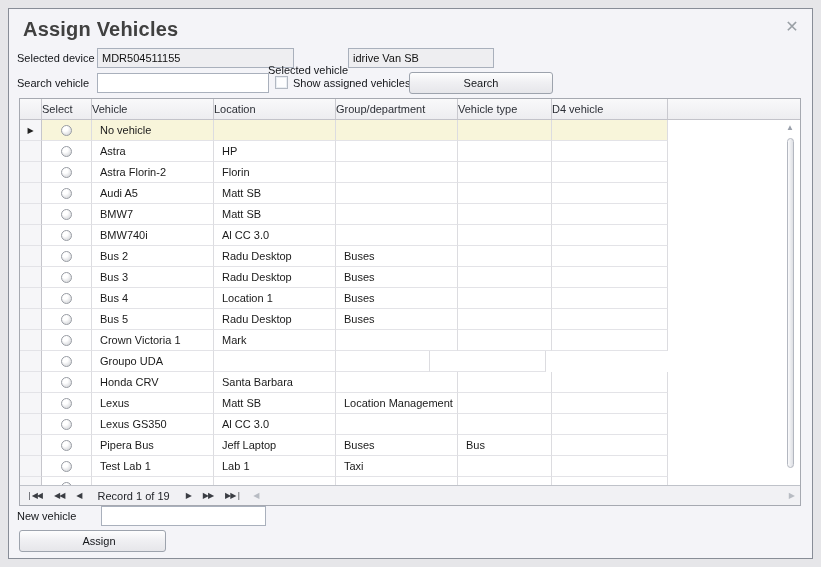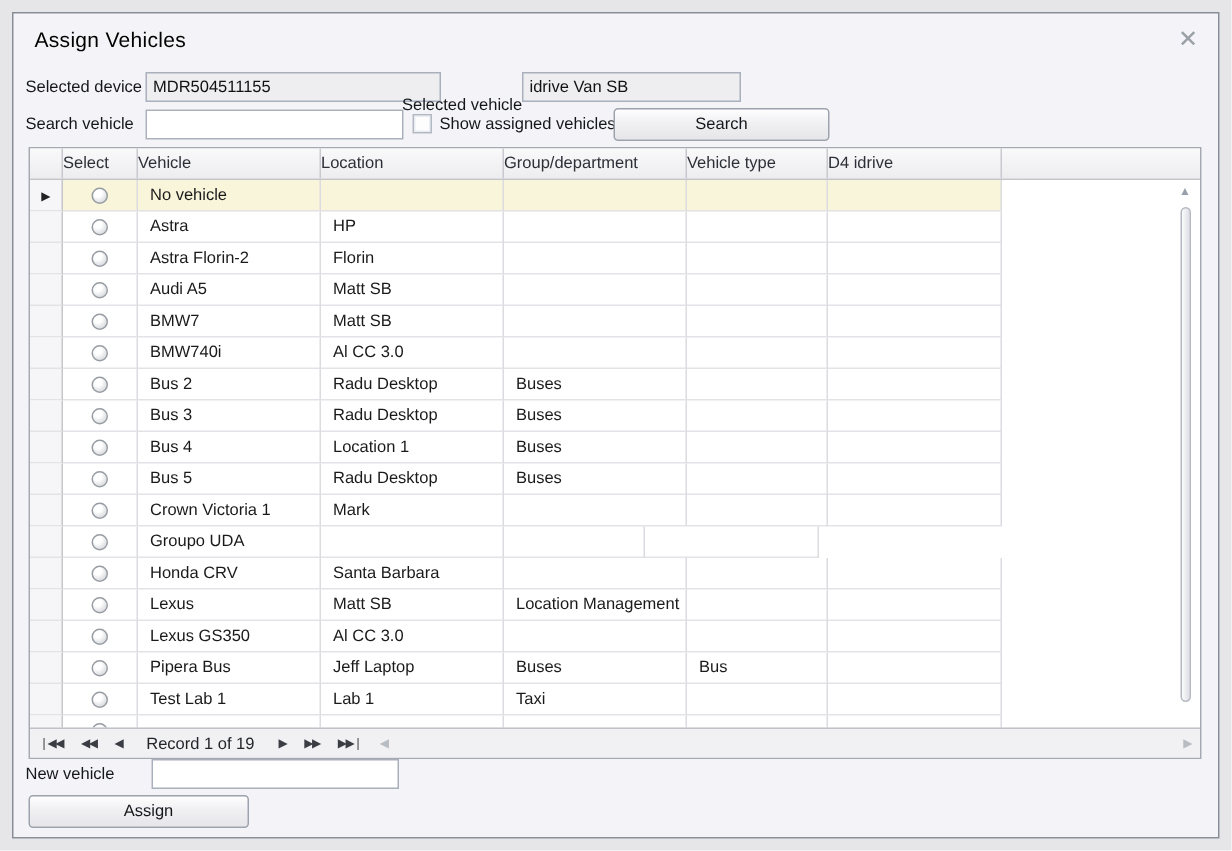--- a/index.html
+++ b/index.html
@@ -8,21 +8,21 @@
     font-family:"Liberation Sans","DejaVu Sans",sans-serif;
     font-size:11px; color:#1a1a1a; background:#e6e6e9;
     position:relative; overflow:hidden;
   }
   .dialog {
     position:absolute; left:8px; top:8px; right:8px; bottom:8px;
     background:#f4f4f8; border:1px solid #888d97;
   }
   .title {
     position:absolute; left:14px; top:9px;
-    font-size:14px; font-weight:400; color:#000000; letter-spacing:.2px;
+    font-size:20px; font-weight:700; color:#404040; letter-spacing:.2px;
   }
   .close {
     position:absolute; right:10px; top:8px; width:20px; height:20px;
     color:#9aa0a6; font-size:16px; font-weight:bold; text-align:center;
     line-height:20px; cursor:pointer;
   }
   label { color:#14161a; }
   .lbl { position:absolute; line-height:20px; }
   .tb {
     position:absolute; height:20px; border:1px solid #a9b0bc; background:#fff;
@@ -122,21 +122,21 @@
   <button class="btn" style="left:400px; top:63px; width:144px; height:22px;">Search</button>
 
   <div class="grid">
     <div class="grid-header" id="grid-header">
         <div class="hcell col-ind"></div>
         <div class="hcell col-select">Select</div>
         <div class="hcell col-vehicle">Vehicle</div>
         <div class="hcell col-location">Location</div>
         <div class="hcell col-group">Group/department</div>
         <div class="hcell col-type">Vehicle type</div>
-        <div class="hcell col-d4">D4 idrive</div>
+        <div class="hcell col-d4">D4 vehicle</div>
         <div class="hcell filler"></div>
       </div>
     <div class="grid-body" id="grid-body">
       <div class="grid-row focused">
           <div class="cell ind col-ind">▶</div>
           <div class="cell sel col-select">
             <span class="radio"></span>
           </div>
           <div class="cell col-vehicle">No vehicle</div>
           <div class="cell col-location"></div>

